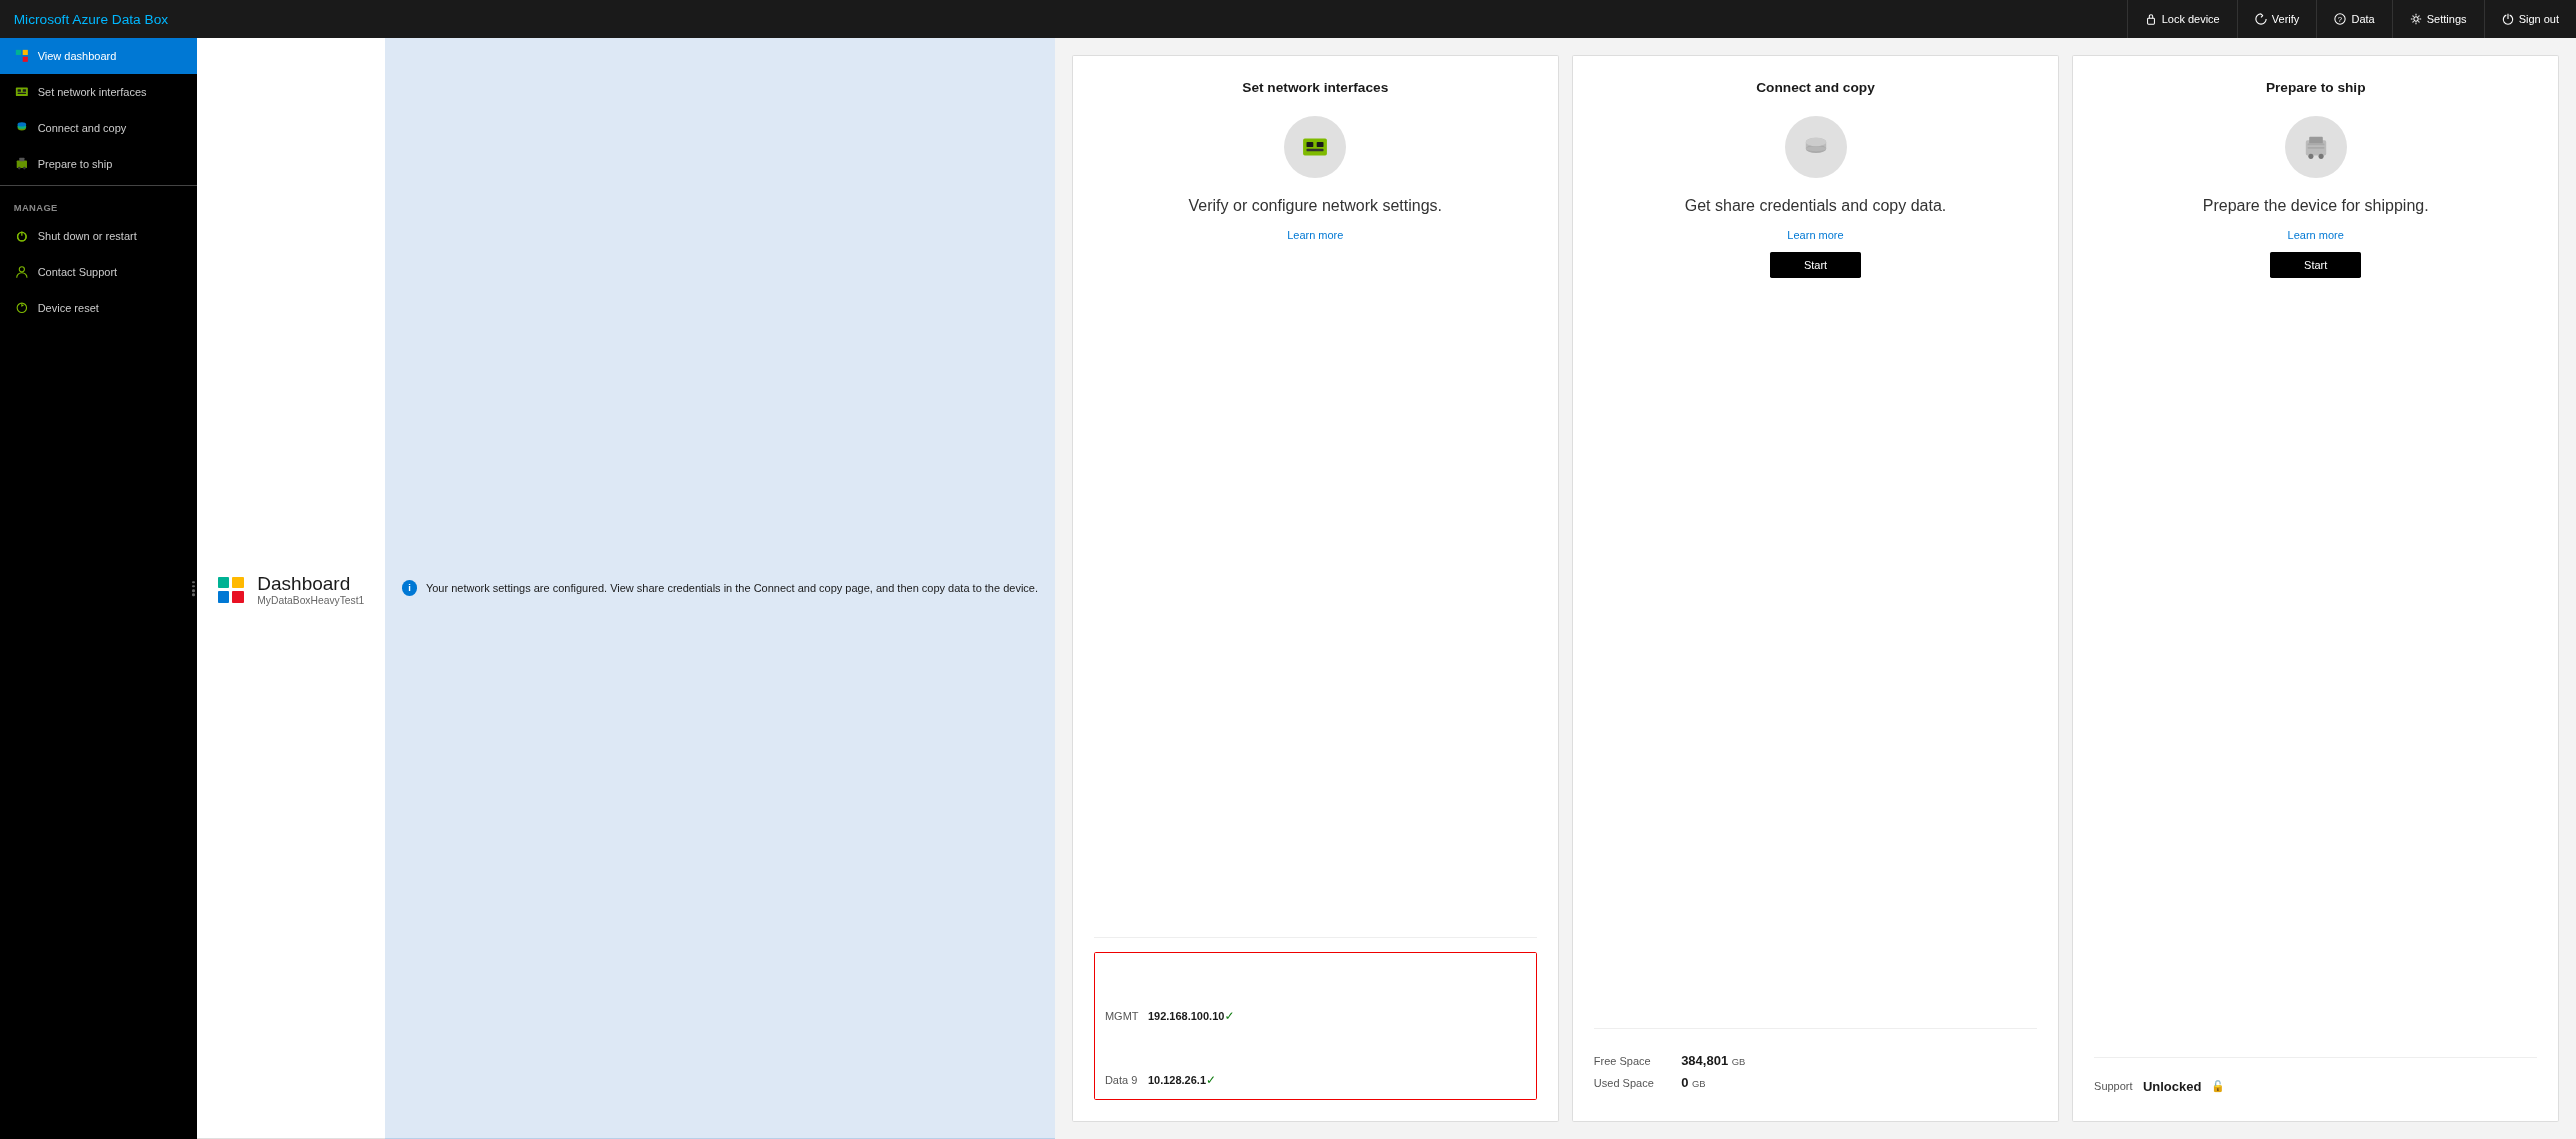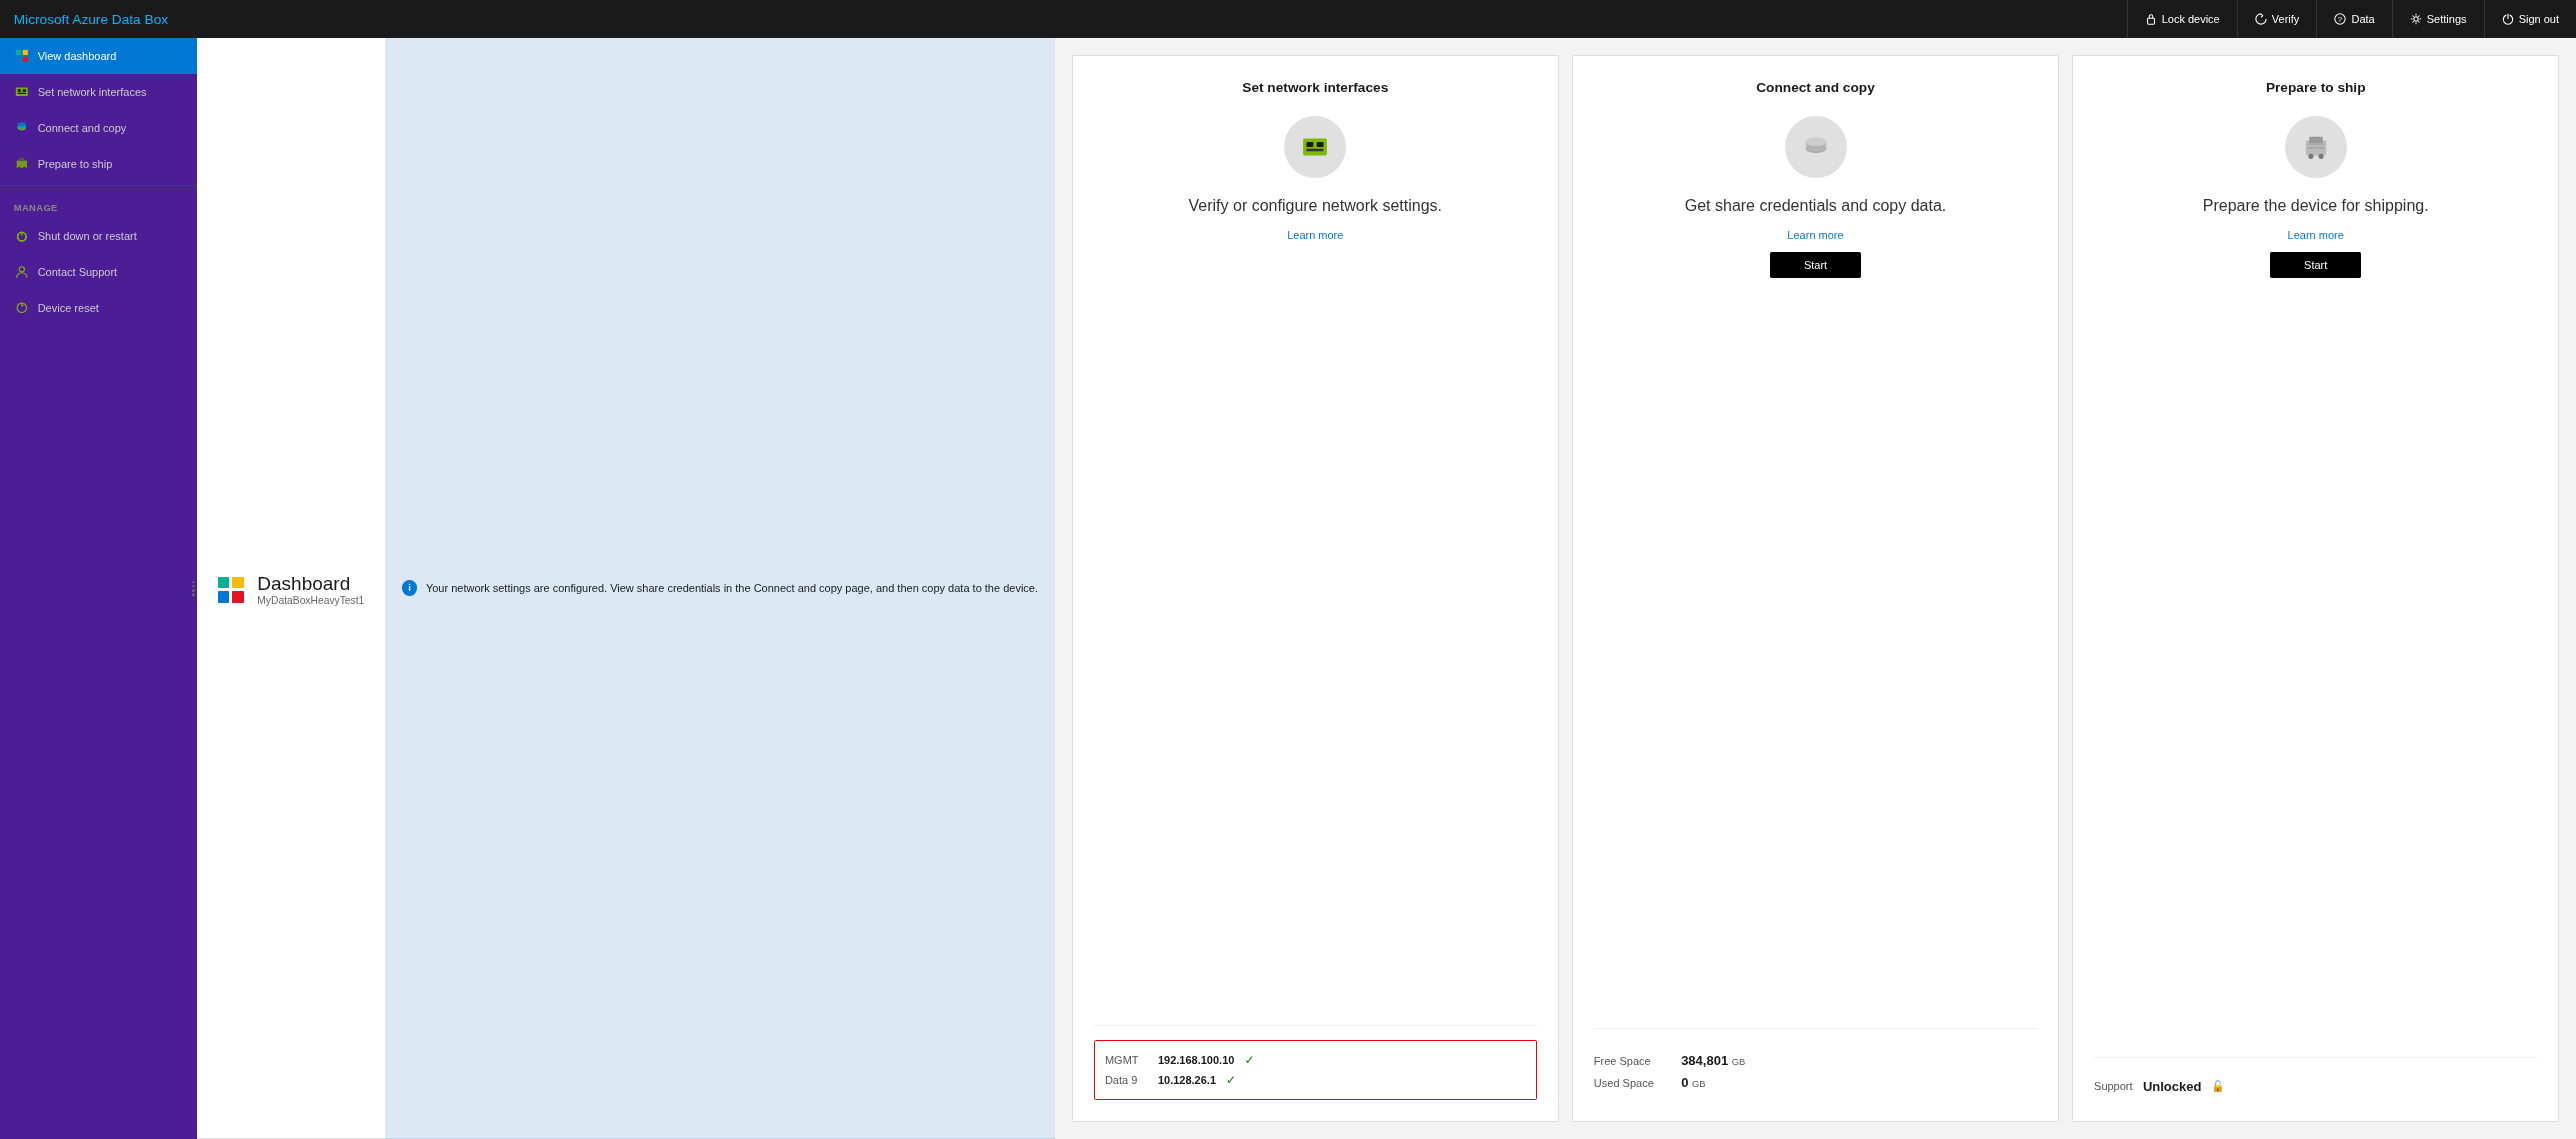--- a/index.html
+++ b/index.html
@@ -42,21 +42,21 @@
 
     
     .main-layout {
       display: flex;
       flex: 1;
       overflow: hidden;
     }
 
     
     .sidebar {
-      background: #4c1d95;
+      background: #000000;
       width: 197px;
       flex-shrink: 0;
       display: flex;
       flex-direction: column;
       overflow-y: auto;
       position: relative;
     }
     .sidebar-item {
       display: flex;
       align-items: center;
@@ -224,21 +224,21 @@
     }
 
     .card-footer {
       border-top: 0.9px solid #eee;
       padding-top: 13.7px;
       margin-top: auto;
     }
 
     
     .network-table { width: 100%; border: 1.7px solid #e00; border-radius: 1.7px; padding: 8.6px 10.3px; }
-    .network-row { display: flex; align-items: center; gap: 10px; padding: 3.4px 0; font-size: 11px; }
+    .network-row { display: flex; align-items: center; gap: 0; padding: 3.4px 0; font-size: 11px; margin-top: 44px; }
     .network-label { color: #555; width: 43px; }
     .network-ip { font-weight: 600; color: #1a1a1a; }
     .check-icon { color: #107c10; font-size: 12px; }
 
     
     .space-table { width: 100%; padding: 6.9px 0; }
     .space-row { display: flex; align-items: center; gap: 10.3px; padding: 3.4px 0; font-size: 11px; }
     .space-label { color: #555; width: 77px; }
     .space-value { font-weight: 700; color: #1a1a1a; font-size: 13px; }
     .space-unit { font-size: 9.4px; color: #555; font-weight: 400; }

